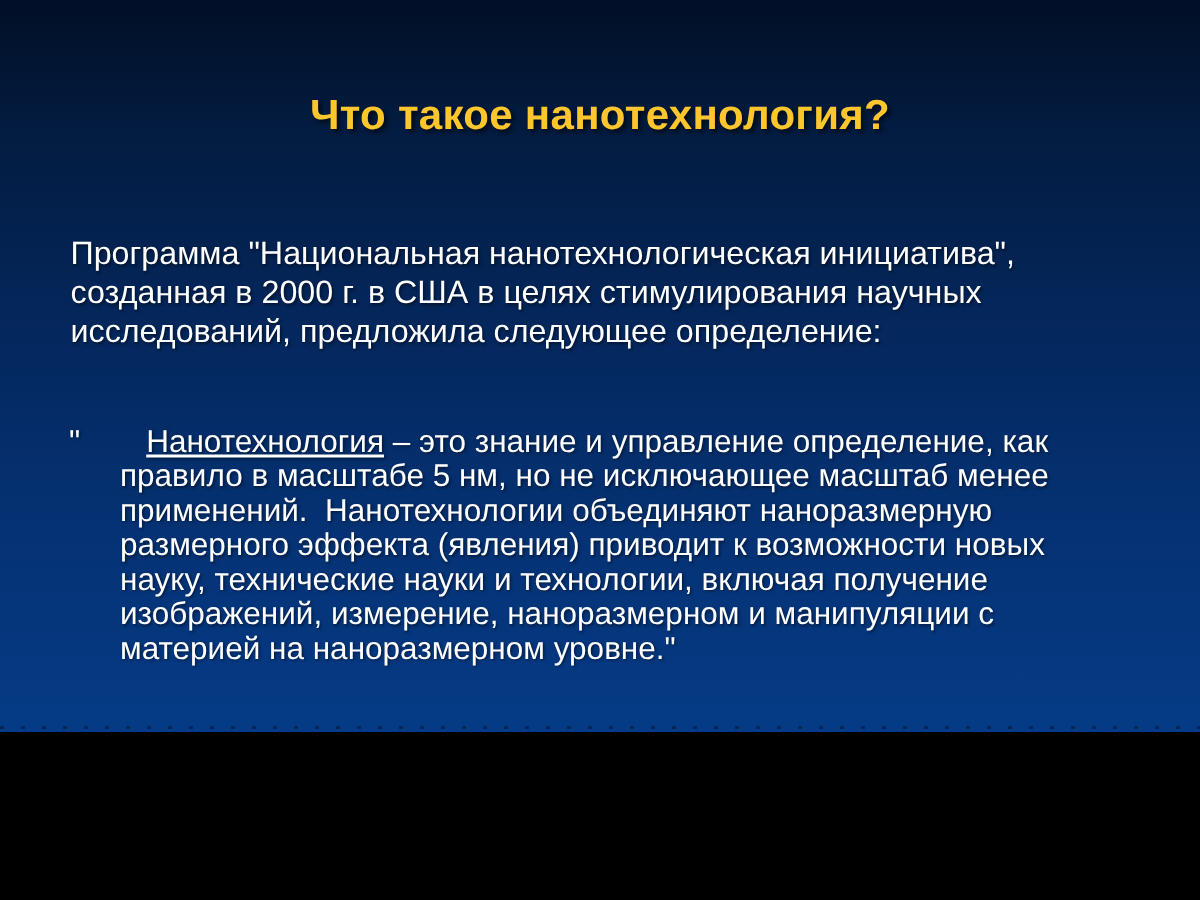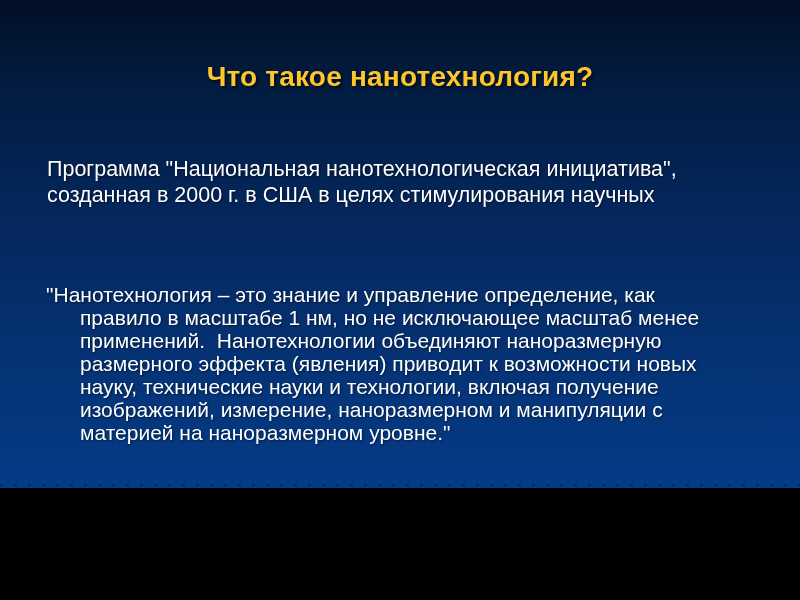--- a/index.html
+++ b/index.html
@@ -38,21 +38,21 @@
   .quote{
     position:absolute;
     top:283px;left:46px;
     color:#ffffff;
     font-size:21px;
     line-height:23px;
     text-shadow:1px 1px 2px rgba(0,0,0,0.5);
   }
   .line{white-space:pre;}
   .quote .cont{margin-left:34px;}
-  .u{text-underline-offset:2px;}
+  .u{text-decoration:underline;text-underline-offset:2px;margin-left:44px;}
   .logo{
     position:absolute;
     left:660px;top:500px;
   }
   .logo text{
     fill:#ffffff;
     font-family:"Liberation Serif", serif;
     text-anchor:middle;
   }
   .logo .logo-main{font-size:46px;}
@@ -67,25 +67,26 @@
 </head>
 <body>
 
 <div class="slide">
 
   <h1 class="title">Что такое нанотехнология?</h1>
 
   <div class="para1">
     <div class="line">Программа "Национальная нанотехнологическая инициатива",</div>
     <div class="line">созданная в 2000 г. в США в целях стимулирования научных</div>
+    <div class="line">исследований, предложила следующее определение:</div>
   </div>
 
   <div class="quote">
     <div class="line first"><span>"</span><span class="u">Нанотехнология</span><span> – это знание и управление определение, как</span></div>
-    <div class="line cont">правило в масштабе 1 нм, но не исключающее масштаб менее</div>
+    <div class="line cont">правило в масштабе 5 нм, но не исключающее масштаб менее</div>
     <div class="line cont">применений.  Нанотехнологии объединяют наноразмерную</div>
     <div class="line cont">размерного эффекта (явления) приводит к возможности новых</div>
     <div class="line cont">науку, технические науки и технологии, включая получение</div>
     <div class="line cont">изображений, измерение, наноразмерном и манипуляции с</div>
     <div class="line cont">материей на наноразмерном уровне."</div>
   </div>
 
   <svg class="logo" width="112" height="82" viewBox="0 0 112 82">
     <text class="logo-main" x="60" y="45" textLength="92" lengthAdjust="spacingAndGlyphs">JONES</text>
     <text class="logo-main" x="65" y="74" textLength="72" lengthAdjust="spacingAndGlyphs">DAY</text>

